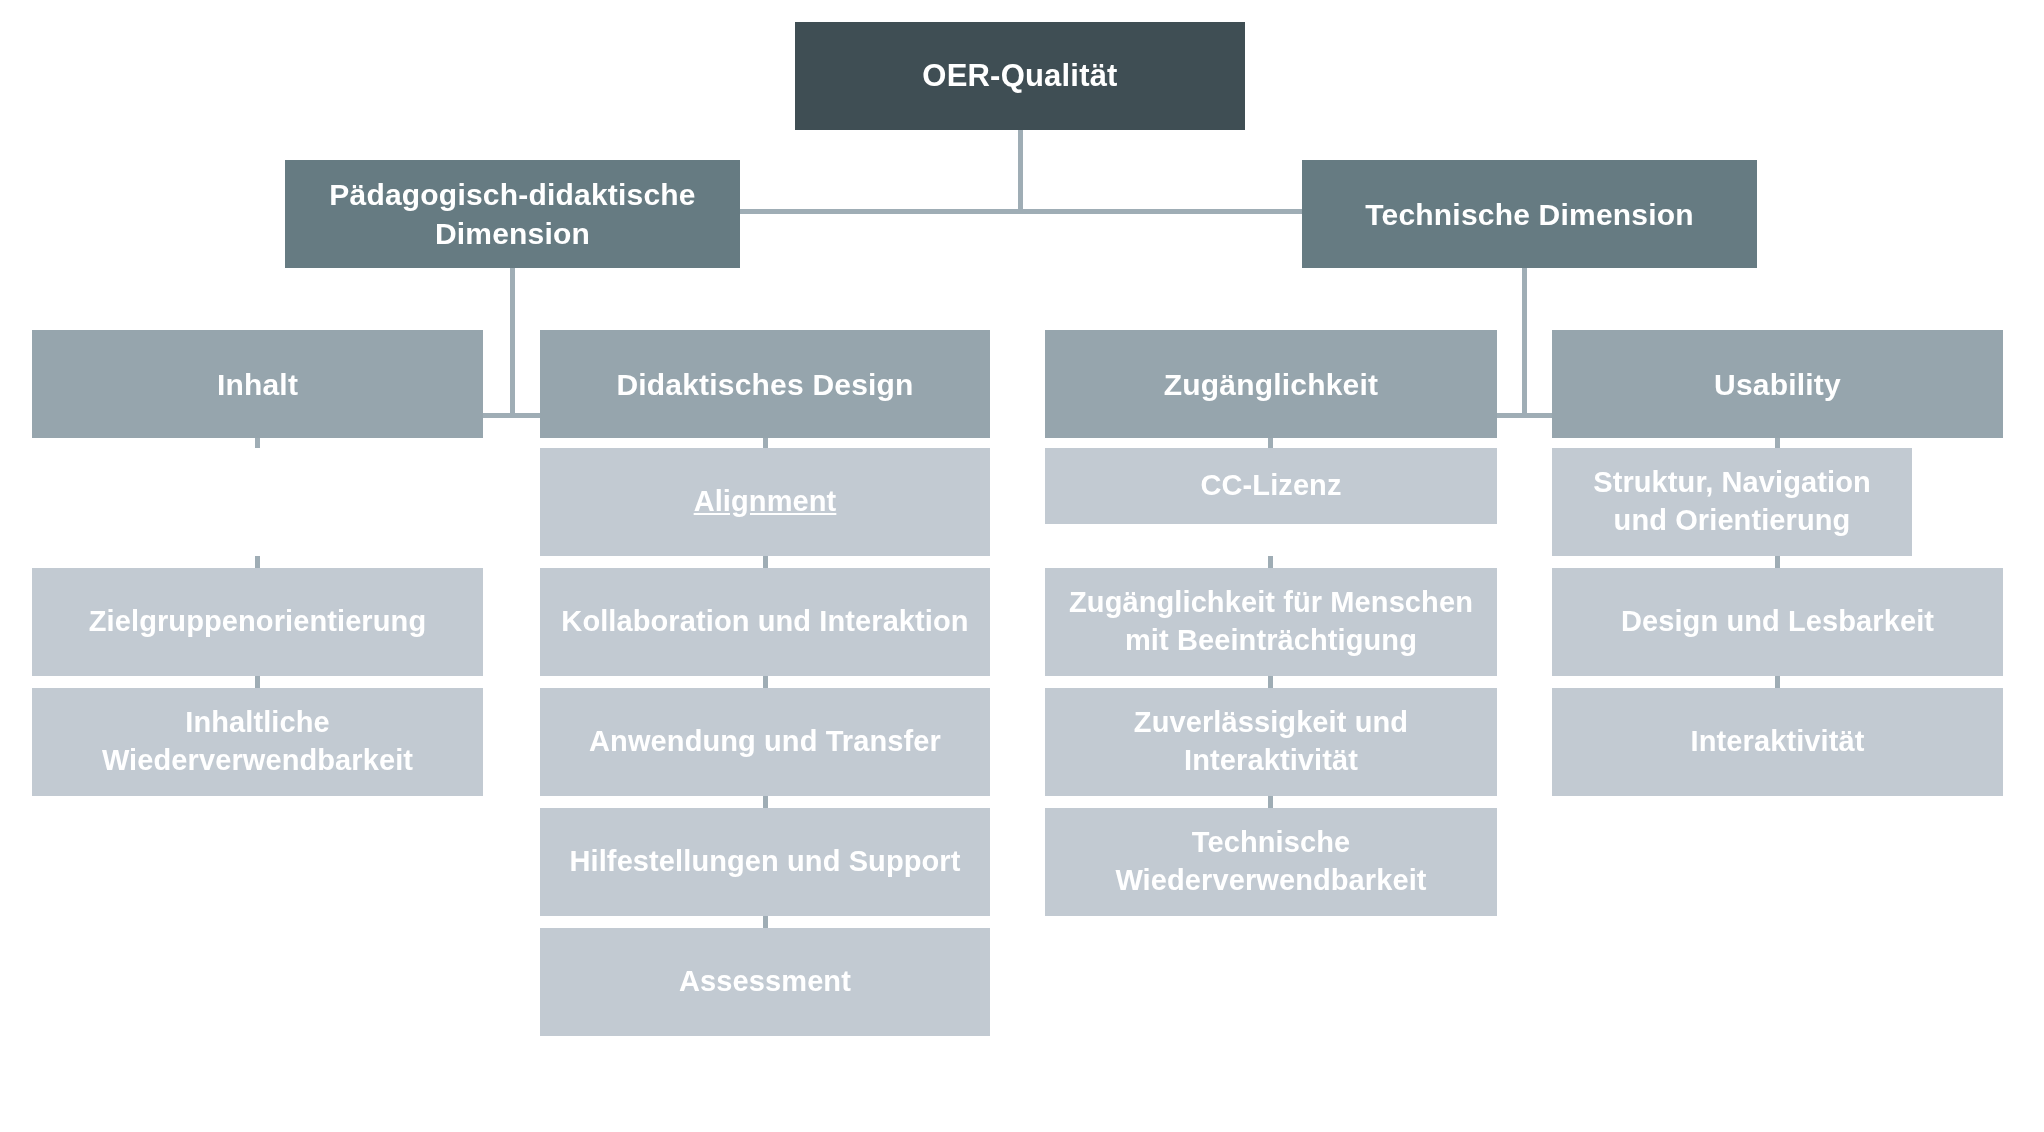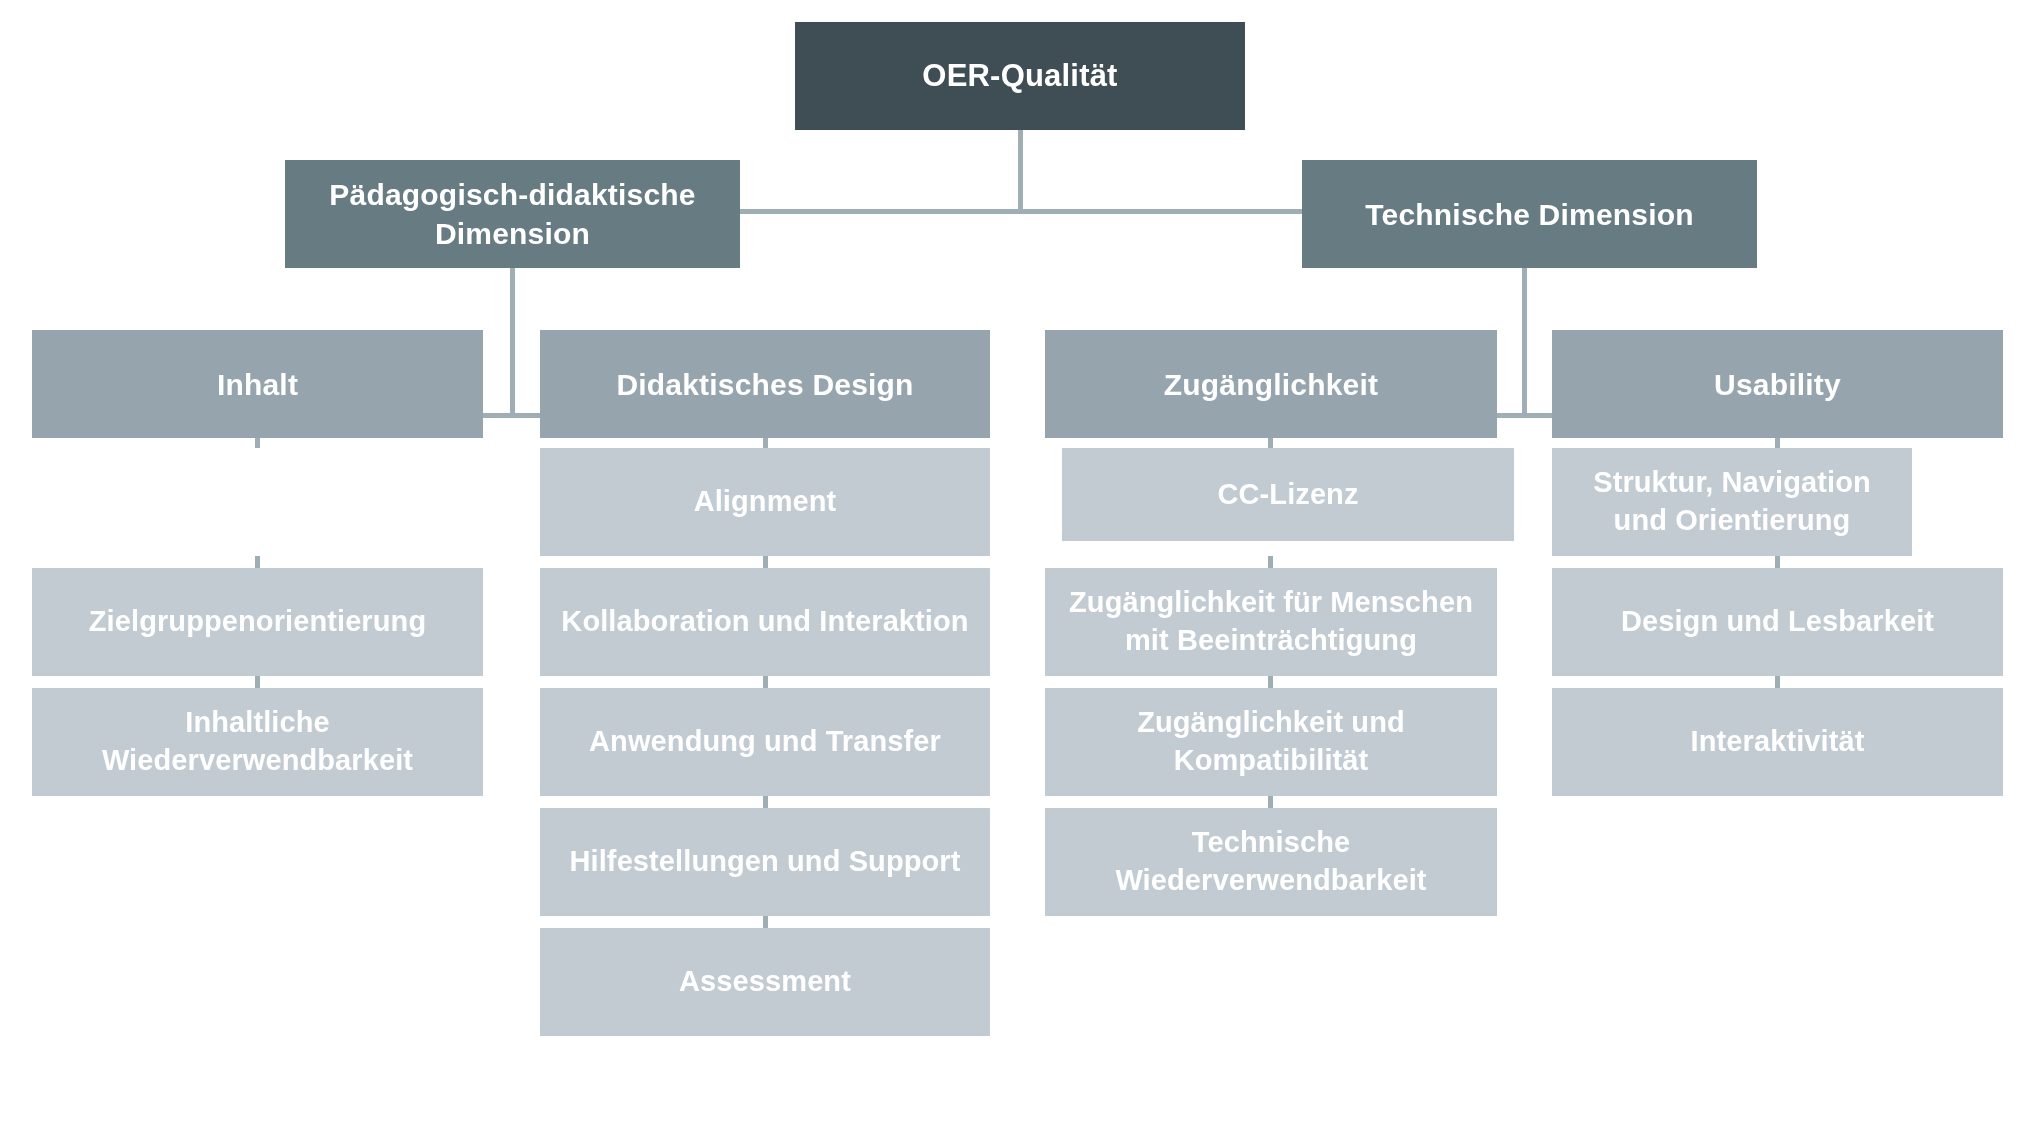--- a/index.html
+++ b/index.html
@@ -102,44 +102,44 @@
     <span class="lbl">Usability</span>
   </div>
 
   <div class="node lvl4" style="left:32px; top:568px; width:451px; height:108px;">
     <span class="lbl">Zielgruppenorientierung</span>
   </div>
   <div class="node lvl4" style="left:32px; top:688px; width:451px; height:108px;justify-content:center;">
     <span class="lbl">Inhaltliche Wiederverwendbarkeit</span>
   </div>
 
-  <div class="node lvl4" style="left:540px; top:448px; width:450px; height:108px;">
+  <div class="node lvl4" style="left:540px; top:448px; width:450px; height:108px;text-decoration:underline;">
     <span class="lbl">Alignment</span>
   </div>
   <div class="node lvl4" style="left:540px; top:568px; width:450px; height:108px;">
     <span class="lbl">Kollaboration und Interaktion</span>
   </div>
   <div class="node lvl4" style="left:540px; top:688px; width:450px; height:108px;">
     <span class="lbl">Anwendung und Transfer</span>
   </div>
   <div class="node lvl4" style="left:540px; top:808px; width:450px; height:108px;">
     <span class="lbl">Hilfestellungen und Support</span>
   </div>
   <div class="node lvl4" style="left:540px; top:928px; width:450px; height:108px;">
     <span class="lbl">Assessment</span>
   </div>
 
-  <div class="node lvl4" style="left:1045px; top:448px; width:452px; height:93px;margin-left:17px;">
+  <div class="node lvl4" style="left:1045px; top:448px; width:452px; height:76px;">
     <span class="lbl">CC-Lizenz</span>
   </div>
   <div class="node lvl4" style="left:1045px; top:568px; width:452px; height:108px;">
     <span class="lbl">Zugänglichkeit für Menschen mit Beeinträchtigung</span>
   </div>
   <div class="node lvl4" style="left:1045px; top:688px; width:452px; height:108px;">
-    <span class="lbl">Zugänglichkeit und Kompatibilität</span>
+    <span class="lbl">Zuverlässigkeit und Interaktivität</span>
   </div>
   <div class="node lvl4" style="left:1045px; top:808px; width:452px; height:108px;justify-content:flex-end;">
     <span class="lbl">Technische Wiederverwendbarkeit</span>
   </div>
 
   <div class="node lvl4" style="left:1552px; top:448px; width:360px; height:108px;">
     <span class="lbl">Struktur, Navigation und Orientierung</span>
   </div>
   <div class="node lvl4" style="left:1552px; top:568px; width:451px; height:108px;">
     <span class="lbl">Design und Lesbarkeit</span>

